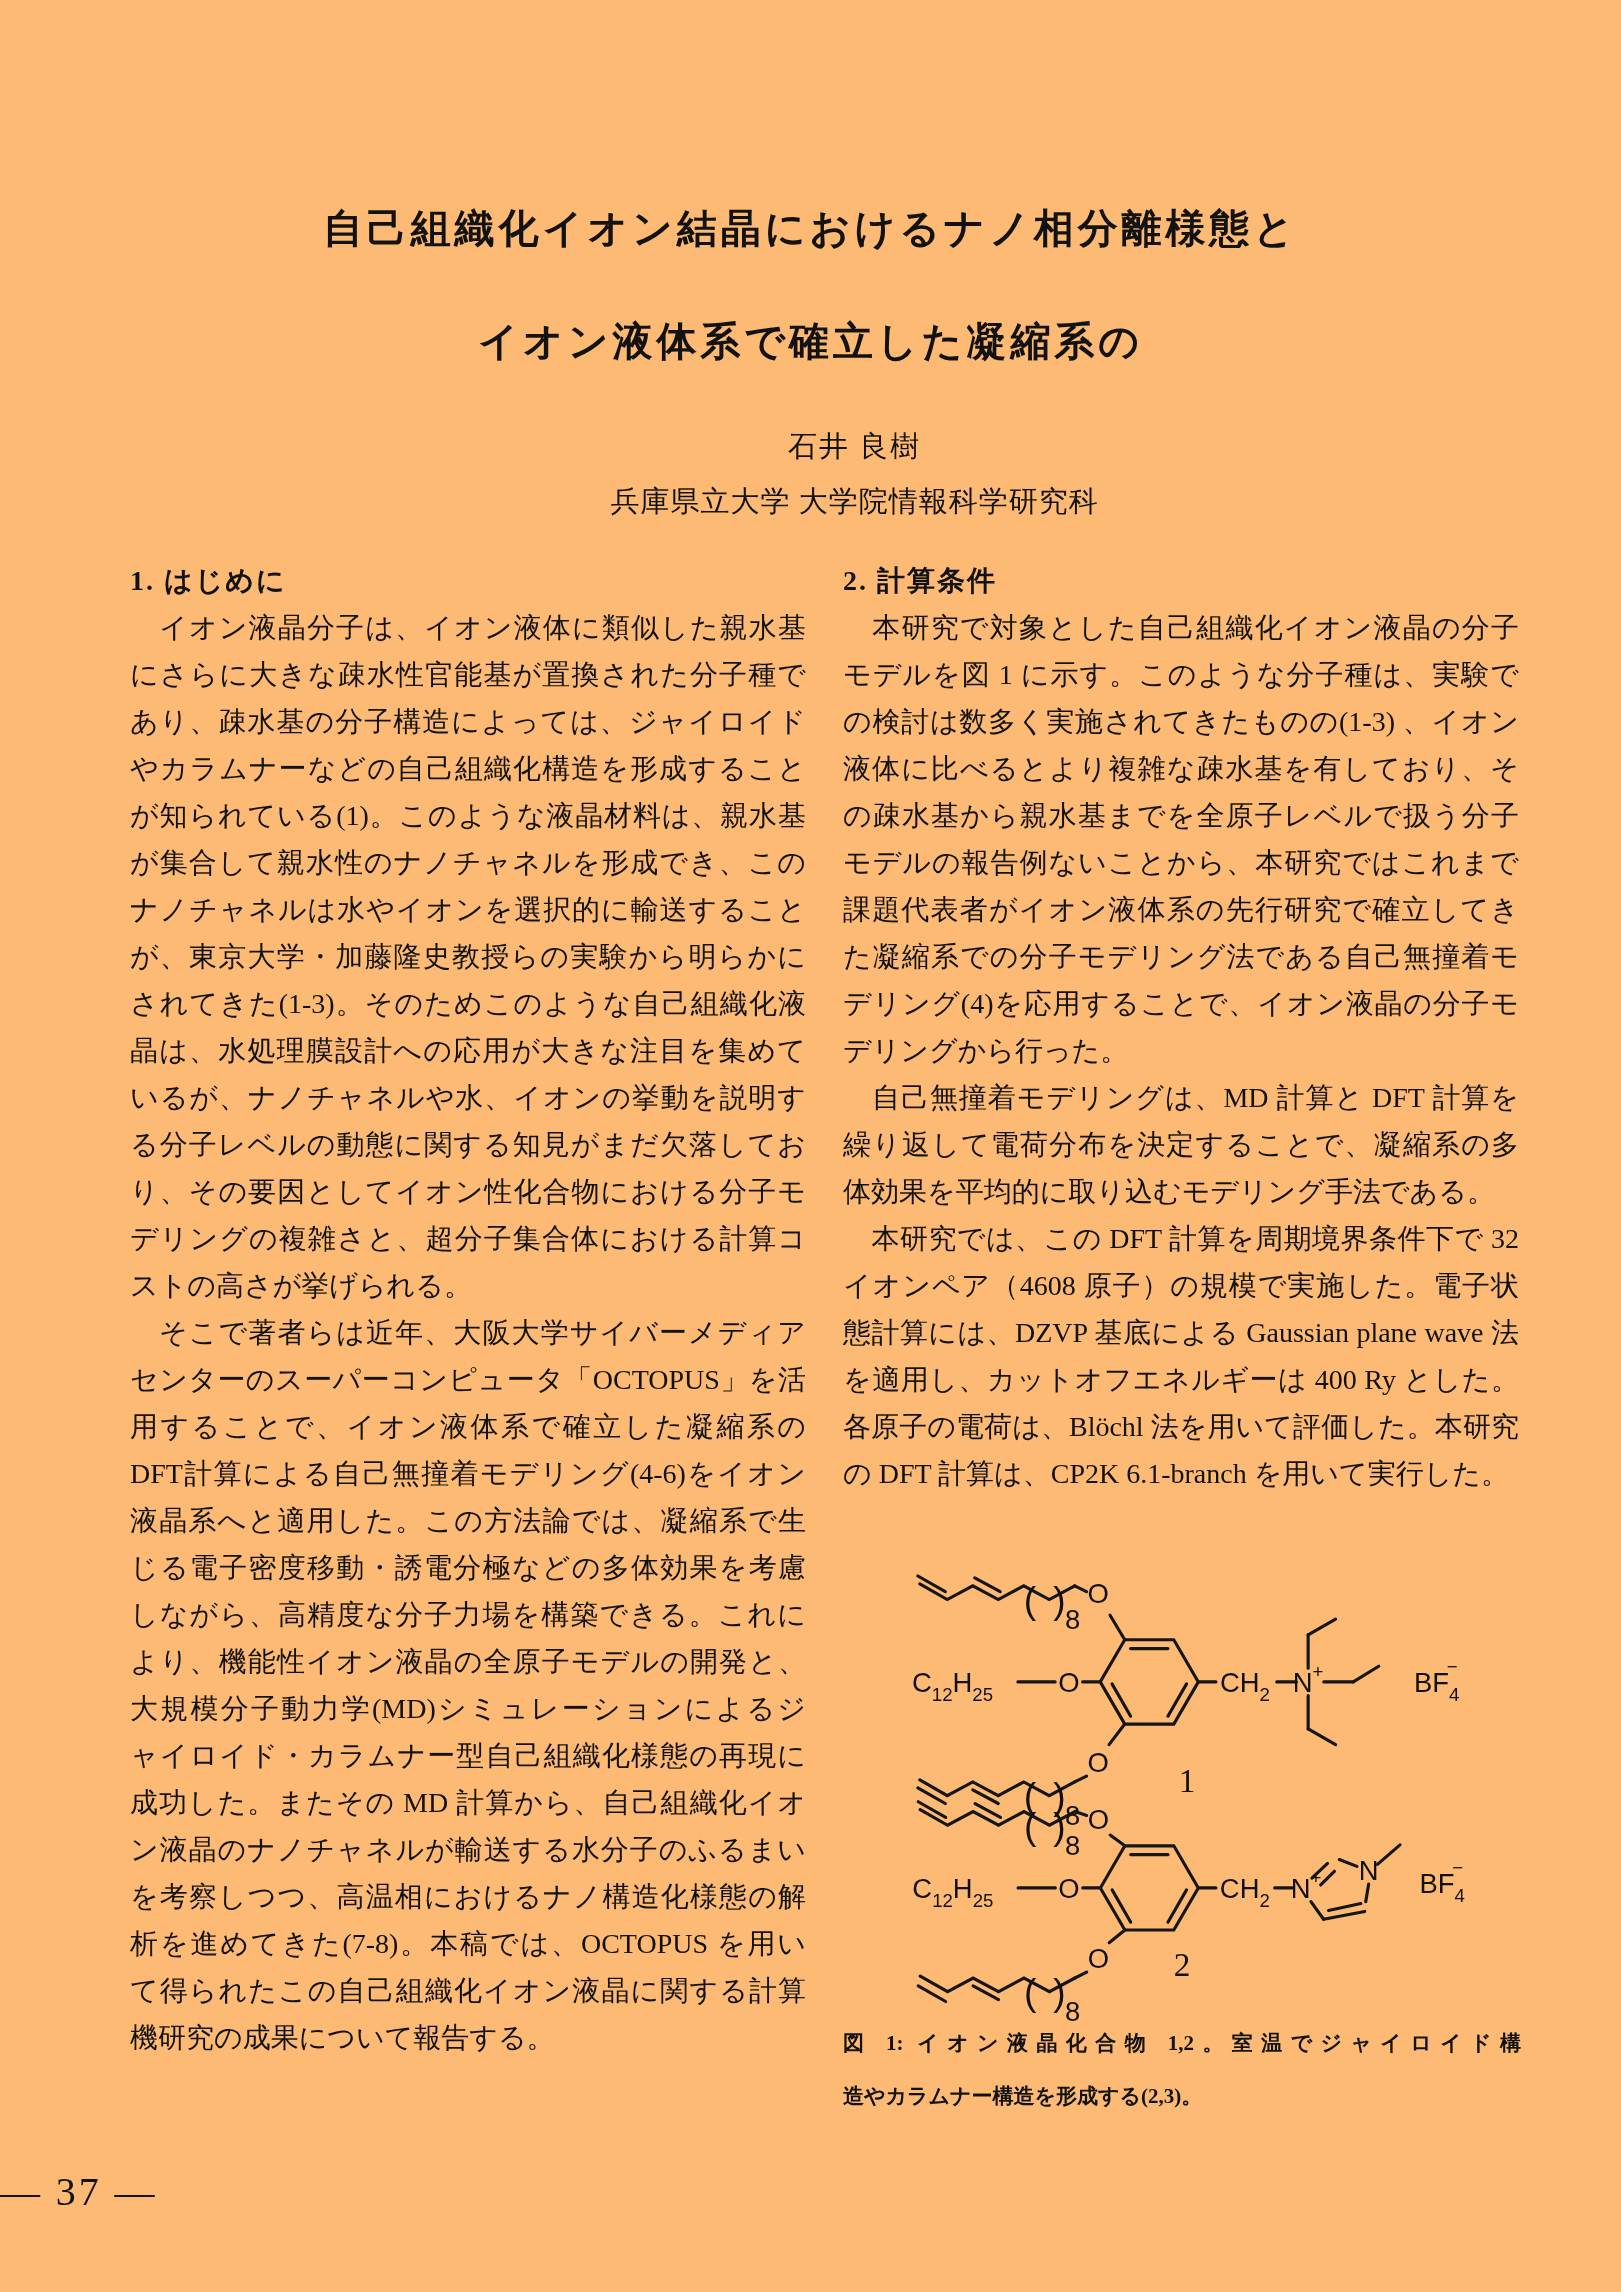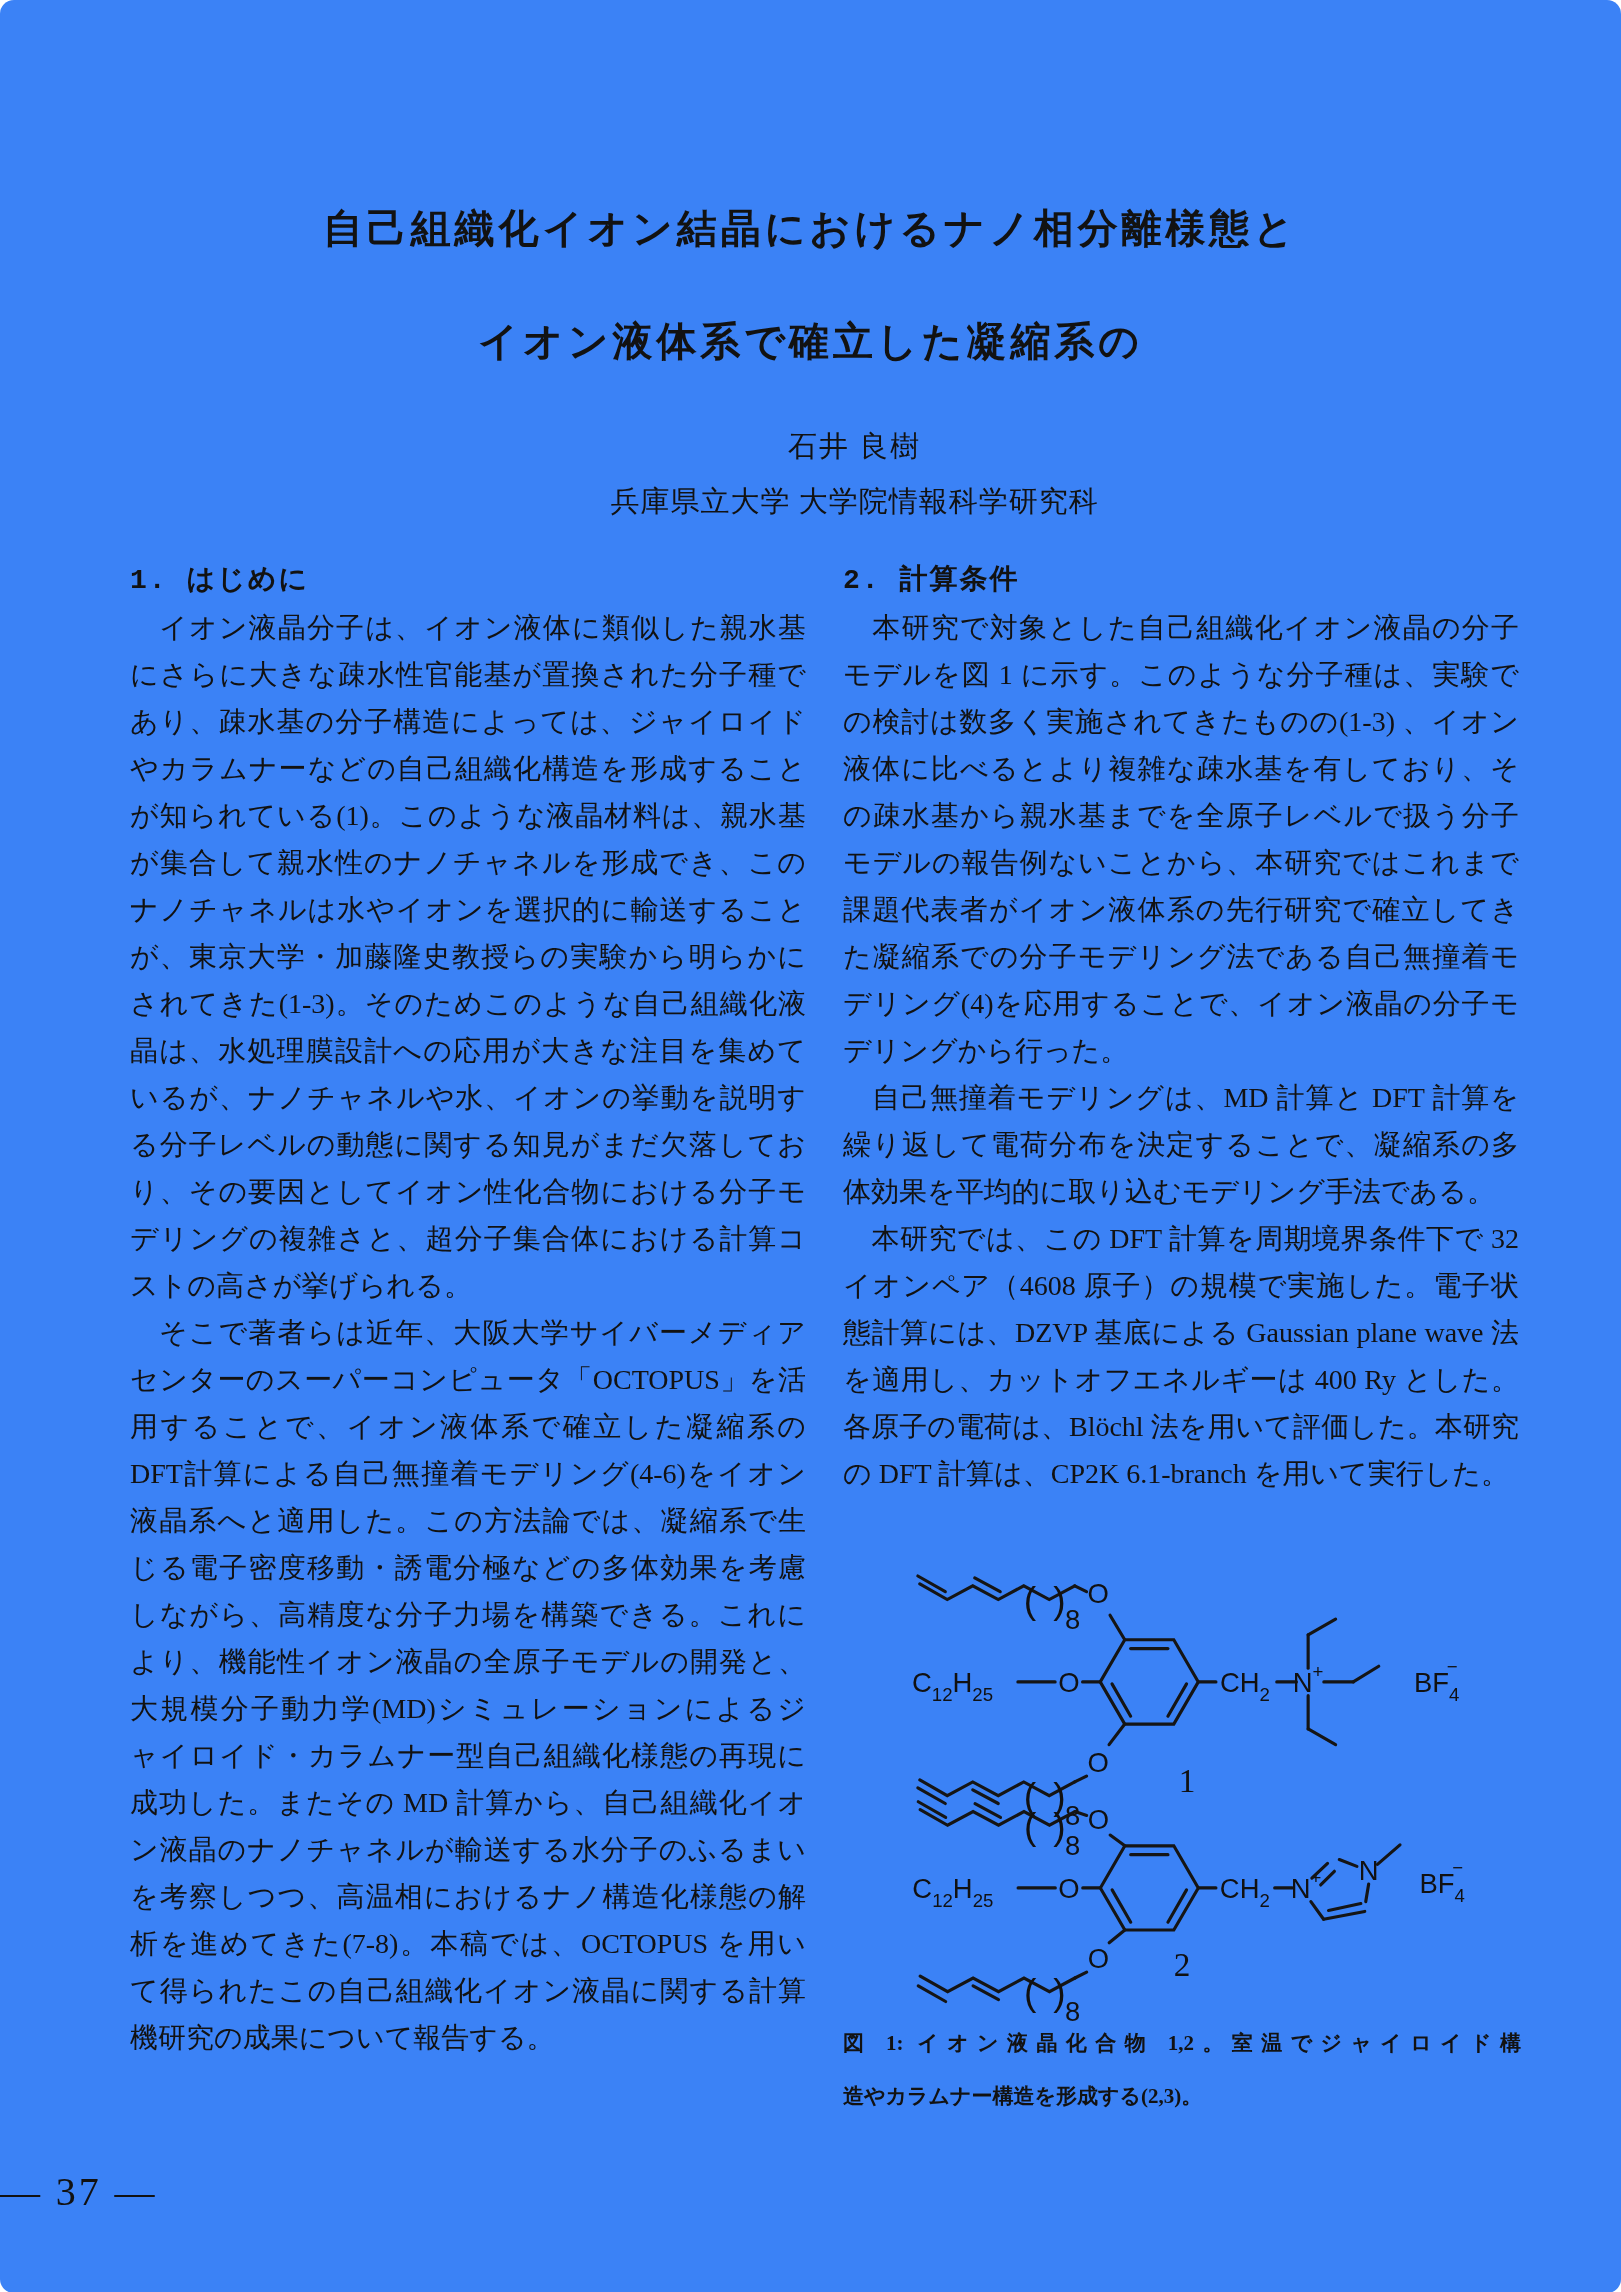--- a/index.html
+++ b/index.html
@@ -1,29 +1,29 @@
 <!DOCTYPE html>
 <html><head>
 <meta charset="utf-8">
 <style>
   html,body{margin:0;padding:0;background:#ffffff;width:1621px;height:2293px;}
-  .page{position:absolute;left:0;top:0;width:1621px;height:2293px;background:#3b82f6;
-        font-family:"Liberation Serif","DejaVu Serif",serif;color:#121212;border-radius:14px;}
+  .page{position:absolute;left:0;top:0;width:1621px;height:2293px;background:#fdba74;
+        font-family:"Liberation Serif","DejaVu Serif",serif;color:#121212;}
   .title-line{position:absolute;left:0;width:100%;text-align:center;
         font-family:"Liberation Sans","DejaVu Sans",sans-serif;font-weight:bold;
         font-size:40px;letter-spacing:3.9px;}
   #title1{top:201px;}
   #title2{top:314px;}
   .byline{position:absolute;left:0;width:100%;text-align:center;font-size:29px;padding-left:44px;}
   #author{top:427px;letter-spacing:2px;}
   #affil{top:482px;letter-spacing:1px;}
   .col{position:absolute;top:557px;width:676px;font-size:28px;line-height:47px;}
   .col-left{left:130px;}
   .col-right{left:843px;}
-  .sec-heading{font-family:Liberation Mono, monospace;font-weight:bold;
+  .sec-heading{font-family:Liberation Serif, serif;font-weight:bold;
         height:47px;letter-spacing:2px;white-space:pre;}
   .tl{height:47px;text-align:justify;text-align-last:justify;text-justify:inter-ideograph;}
   .tl-last{text-align-last:left;}
   .caption{position:absolute;left:843px;top:2017px;width:678px;font-size:21px;
         line-height:53px;font-weight:bold;}
   .caption .tl{height:53px;}
   .pageno{position:absolute;left:0;top:2168px;width:100%;text-align:left;
         font-size:40px;letter-spacing:2.9px;}
   svg{position:absolute;overflow:visible;}
   #fig1{left:855px;top:1525px;}

